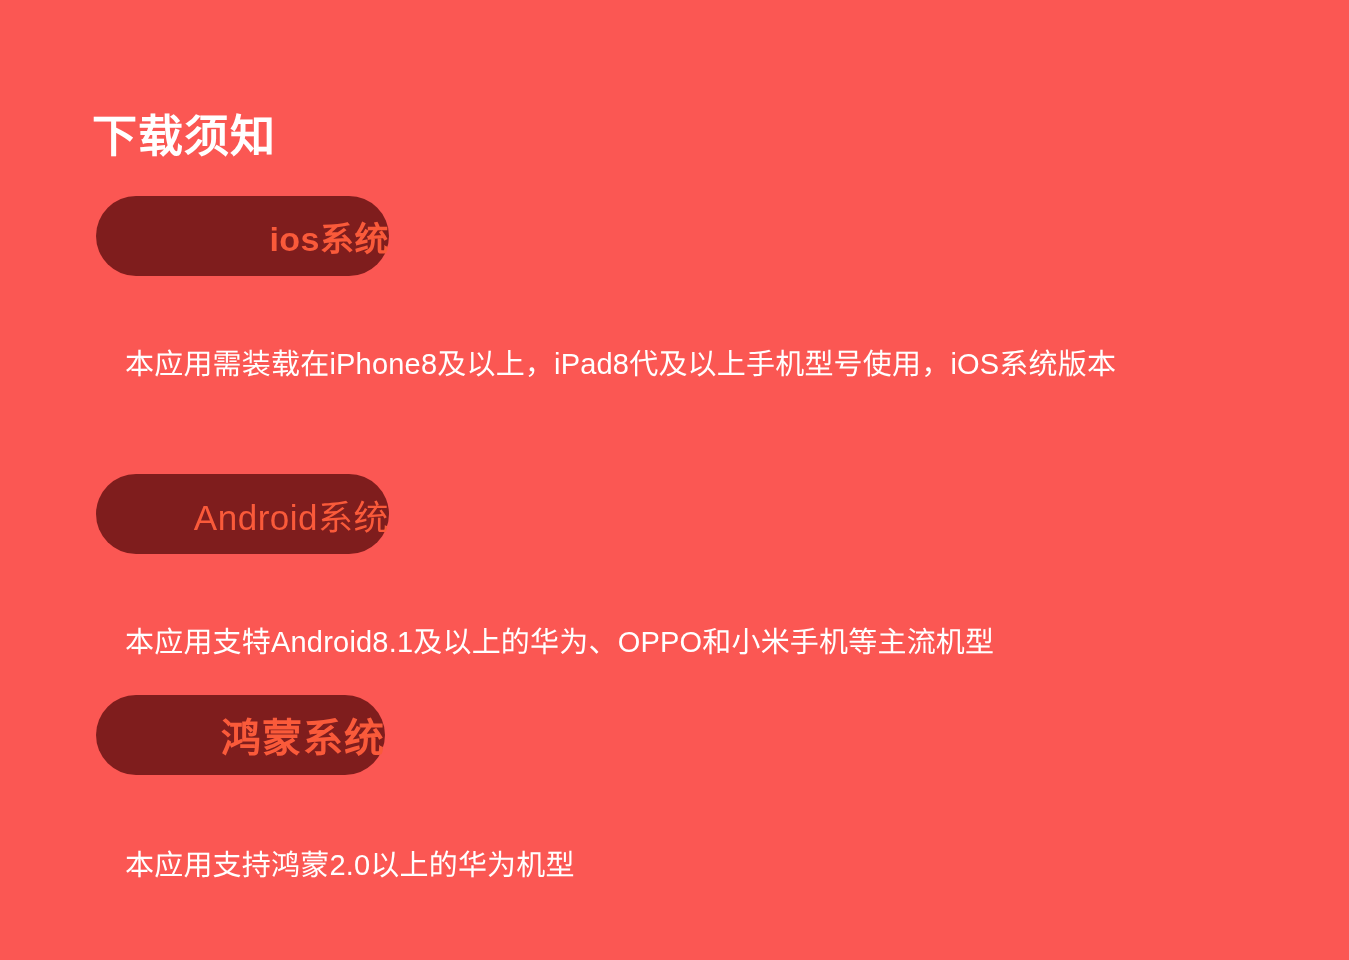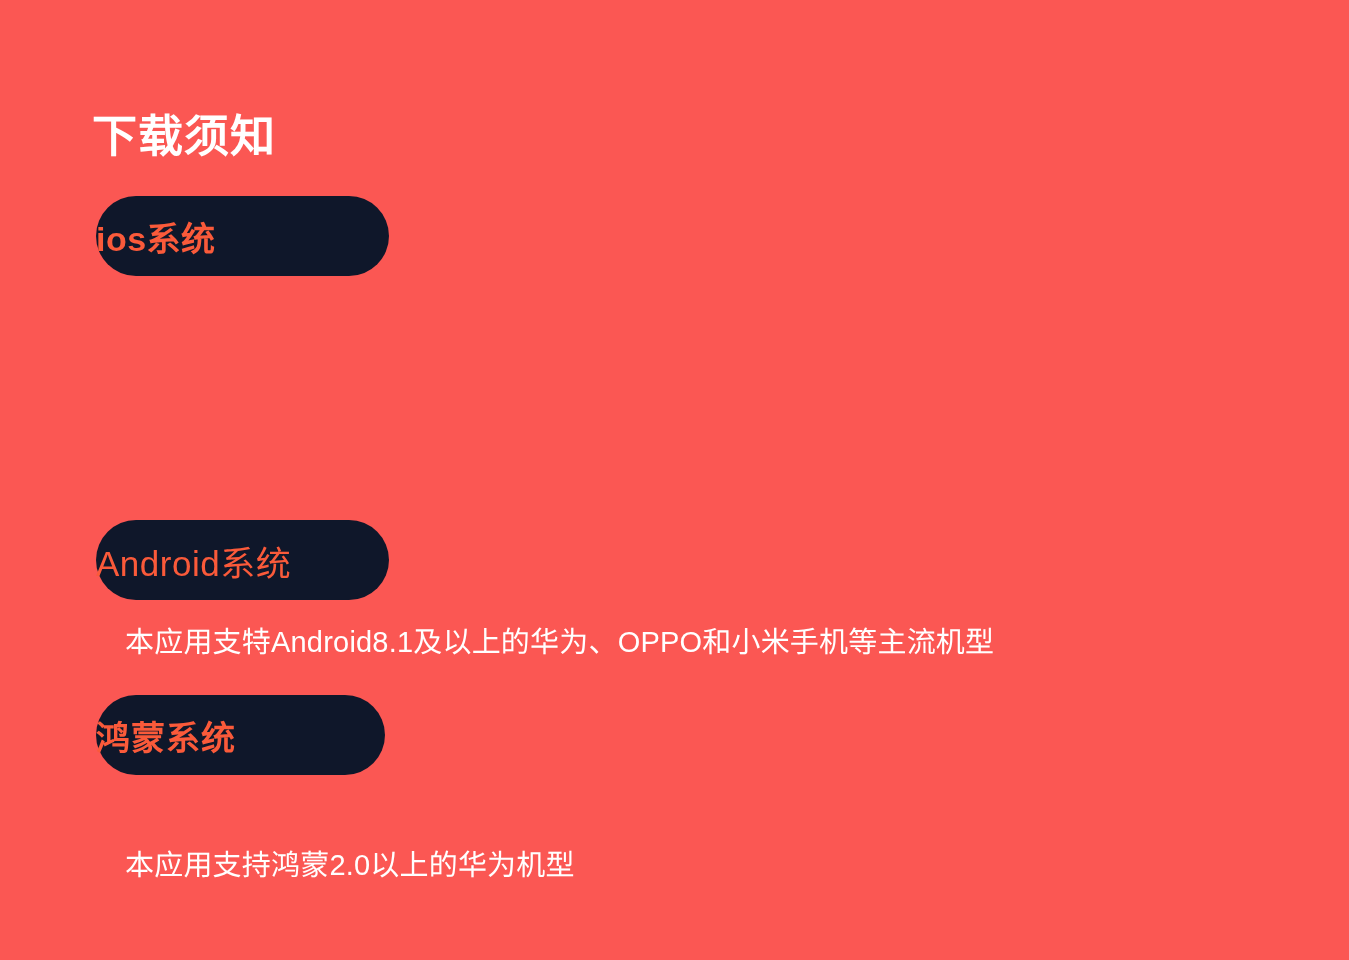--- a/index.html
+++ b/index.html
@@ -48,47 +48,46 @@
   .section-android  { top: 474px; }
   .section-harmony  { top: 695px; }
 
   
   .badge {
     position: absolute;
     left: 96px;
     top: 0;
     height: 80px;
     border-radius: 40px;
-    background: #0f172a;
+    background: #7f1d1d;
     display: flex;
     align-items: center;
-    justify-content: flex-start;
+    justify-content: flex-end;
     box-sizing: border-box;
     color: #fa5a3a;
     white-space: nowrap;
   }
 
   .badge-ios {
     width: 293px;
     font-size: 34px;
     font-weight: 700;
     letter-spacing: 0.5px;
   }
 
   .badge-android {
     width: 293px;
     font-size: 35px;
     font-weight: 400;
     letter-spacing: 0.5px;
-    margin-top: 46px;
   }
 
   .badge-harmony {
     width: 289px;
-    font-size: 34px;
+    font-size: 40px;
     font-weight: 700;
     letter-spacing: 1px;
   }
 
   
   .body-text {
     position: absolute;
     left: 125px;
     top: 110px;
     width: 1160px;
@@ -113,20 +112,21 @@
 
 <div class="page">
 
   <h1 class="page-title">下载须知</h1>
 
   <section class="section section-ios">
     <div class="badge badge-ios">
       <span>ios系统</span>
     </div>
     <p class="body-text">
+      <span class="line">本应用需装载在iPhone8及以上，iPad8代及以上手机型号使用，iOS系统版本</span>
     </p>
   </section>
 
   <section class="section section-android">
     <div class="badge badge-android">
       <span>Android系统</span>
     </div>
     <p class="body-text">
       <span class="line">本应用支特Android8.1及以上的华为、OPPO和小米手机等主流机型</span>
     </p>

